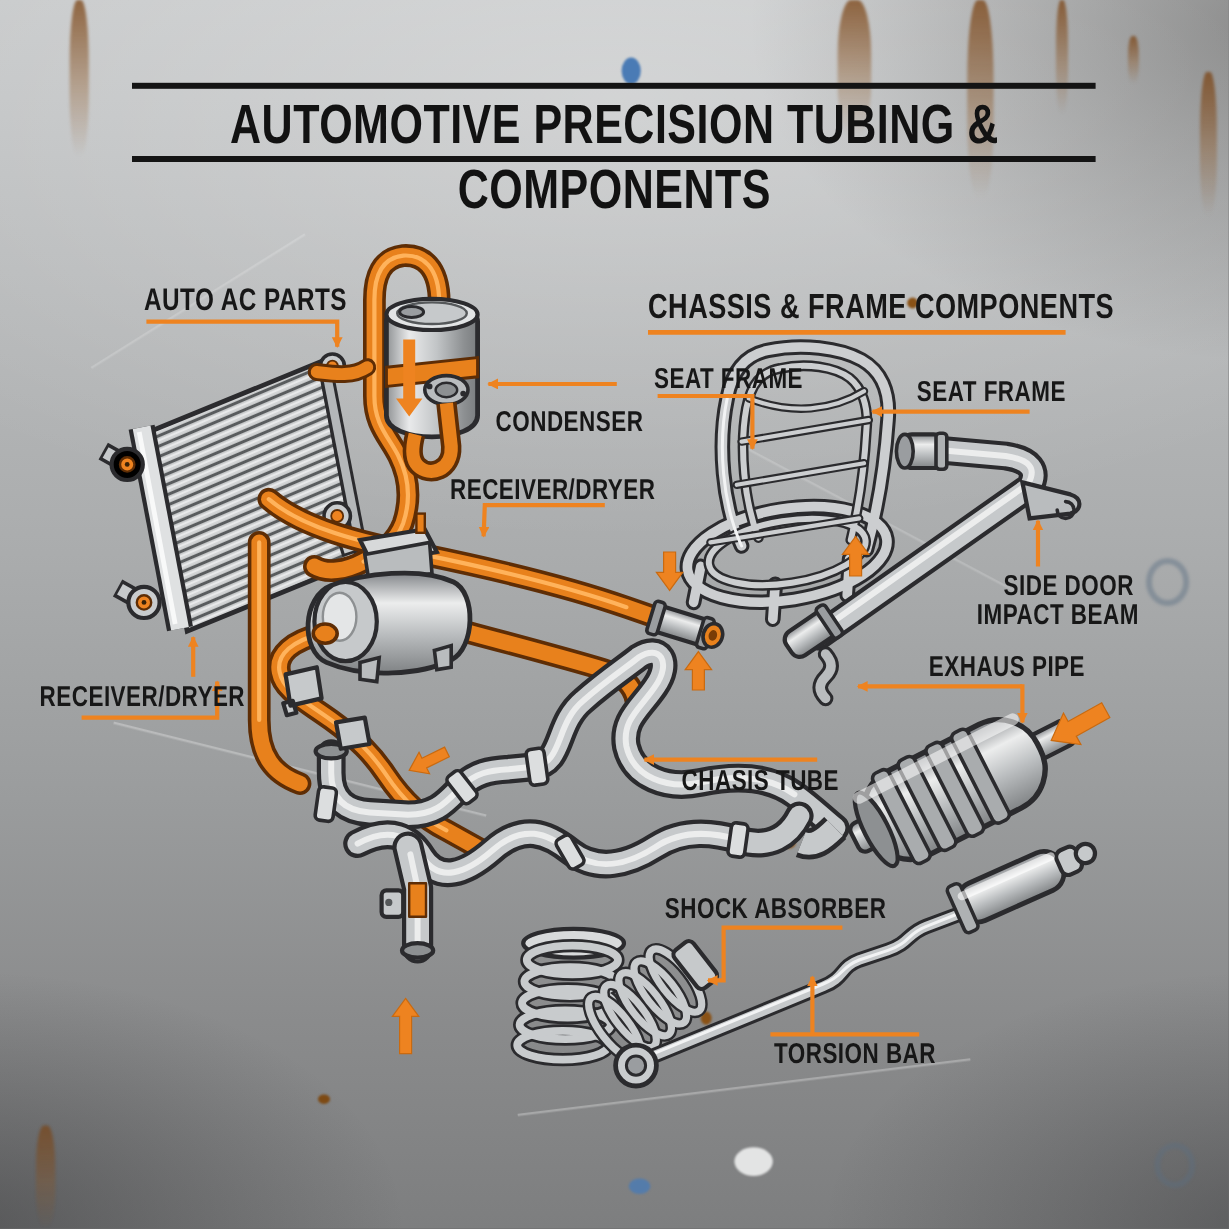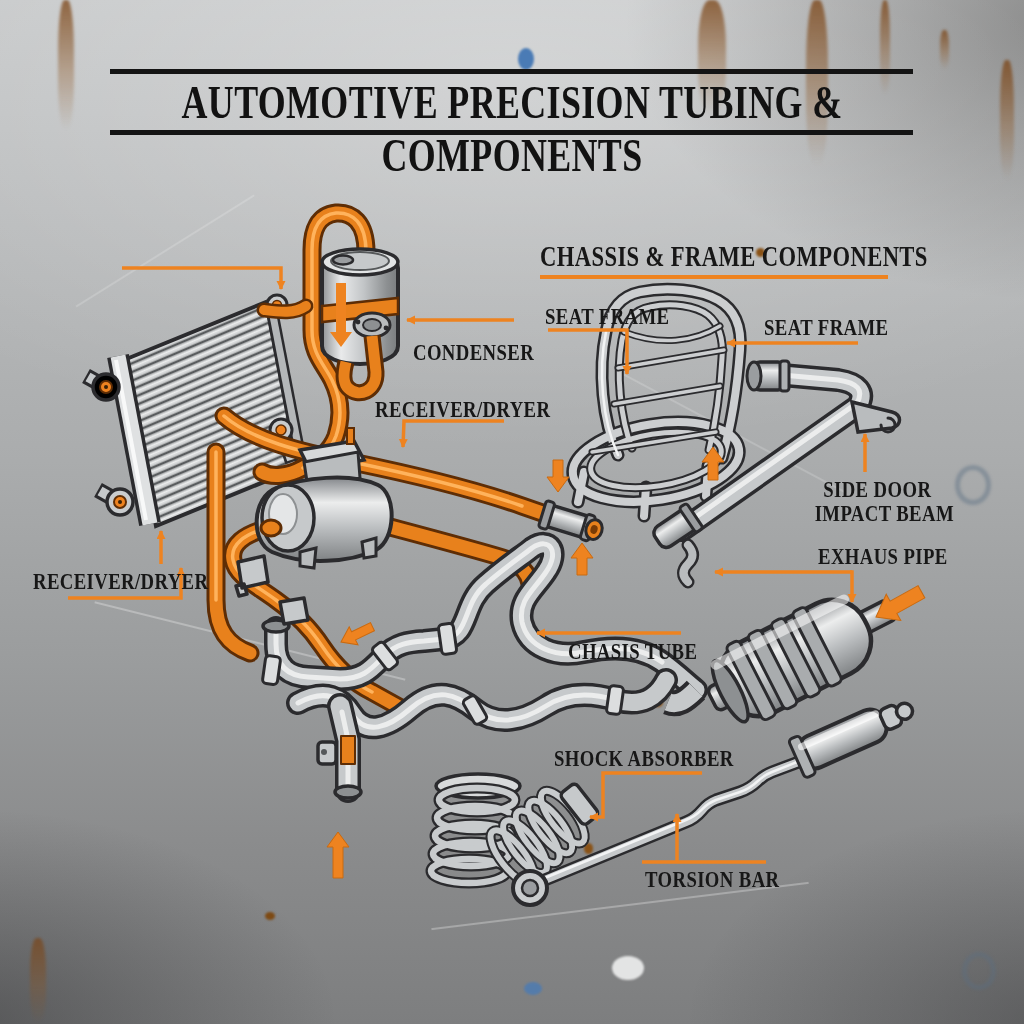--- a/index.html
+++ b/index.html
@@ -1,17 +1,17 @@
 <!DOCTYPE html>
 <html><head>
 <meta charset="utf-8">
 <style>
   html,body{margin:0;padding:0;background:#666;}
   #stage{position:relative;width:1024px;height:1024px;overflow:hidden;
-    font-family:Liberation Serif, serif;
+    font-family:Liberation Sans, sans-serif;
     background:
       radial-gradient(130% 60% at 50% 8%, rgba(255,255,255,.28), rgba(255,255,255,0) 60%),
       radial-gradient(80% 50% at 105% 2%, rgba(40,38,36,.45), rgba(40,38,36,0) 55%),
       radial-gradient(60% 35% at -3% 100%, rgba(30,30,32,.40), rgba(30,30,32,0) 60%),
       radial-gradient(60% 35% at 103% 100%, rgba(30,30,32,.35), rgba(30,30,32,0) 60%),
       linear-gradient(180deg,#c6c8c9 0%,#b8babb 22%,#aaacad 45%,#9a9c9d 65%,#8b8c8d 82%,#7d7e7f 100%);}
   .decor{position:absolute;pointer-events:none;}
   .rust{background:linear-gradient(180deg,rgba(122,66,18,.75),rgba(140,82,28,.35) 55%,rgba(140,82,28,0));filter:blur(1.5px);border-radius:40%;}
   .spot{border-radius:50%;filter:blur(1px);}
   .scratch{background:rgba(255,255,255,.28);height:1.5px;filter:blur(.4px);}
@@ -380,44 +380,47 @@
     <polyline points="677,861 677,814" marker-end="url(#ah)"></polyline>
   </g>
 </svg>
 
 <div class="rule" style="left:110px;top:69px;width:803px;"></div>
 <div id="title-wrap">
   <span class="condC">AUTOMOTIVE PRECISION TUBING &amp; COMPONENTS</span>
 </div>
 <div class="rule" style="left:110px;top:130px;width:803px;"></div>
 
+<div class="lbl" style="left:120px;top:236px;font-size:26px;">
+  <span class="cond">AUTO AC PARTS</span>
+</div>
 <div class="lbl" style="left:540px;top:242px;font-size:29px;">
   <span class="cond">CHASSIS &amp; FRAME COMPONENTS</span>
 </div>
 
 <div class="lbl" style="left:413px;top:292px;font-size:24px;margin-top:48px;">
   <span class="cond">CONDENSER</span>
 </div>
 <div class="lbl" style="left:375px;top:397px;font-size:24px;">
   <span class="cond">RECEIVER/DRYER</span>
 </div>
 <div class="lbl" style="left:33px;top:569px;font-size:24px;">
   <span class="cond">RECEIVER/DRYER</span>
 </div>
 <div class="lbl" style="left:545px;top:304px;font-size:24px;">
   <span class="cond">SEAT FRAME</span>
 </div>
 <div class="lbl" style="left:764px;top:315px;font-size:24px;">
   <span class="cond">SEAT FRAME</span>
 </div>
-<div class="lbl" style="left:795px;top:477px;width:165px;text-align:center;font-size:24px;">
+<div class="lbl" style="left:795px;top:477px;width:165px;text-align:right;font-size:24px;">
   <div><span class="condC">SIDE DOOR</span></div>
   <div><span class="condC">IMPACT BEAM</span></div>
 </div>
-<div class="lbl" style="left:774px;top:544px;font-size:24px;margin-left:44px;">
+<div class="lbl" style="left:774px;top:544px;font-size:24px;">
   <span class="cond">EXHAUS PIPE</span>
 </div>
 <div class="lbl" style="left:568px;top:603px;font-size:24px;margin-top:36px;">
   <span class="cond">CHASIS TUBE</span>
 </div>
 <div class="lbl" style="left:554px;top:746px;font-size:24px;">
   <span class="cond">SHOCK ABSORBER</span>
 </div>
 <div class="lbl" style="left:645px;top:867px;font-size:24px;">
   <span class="cond">TORSION BAR</span>

